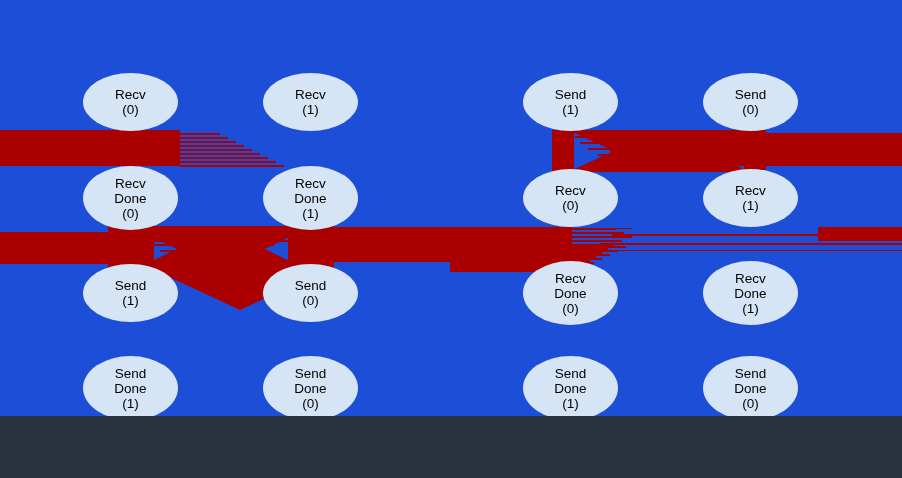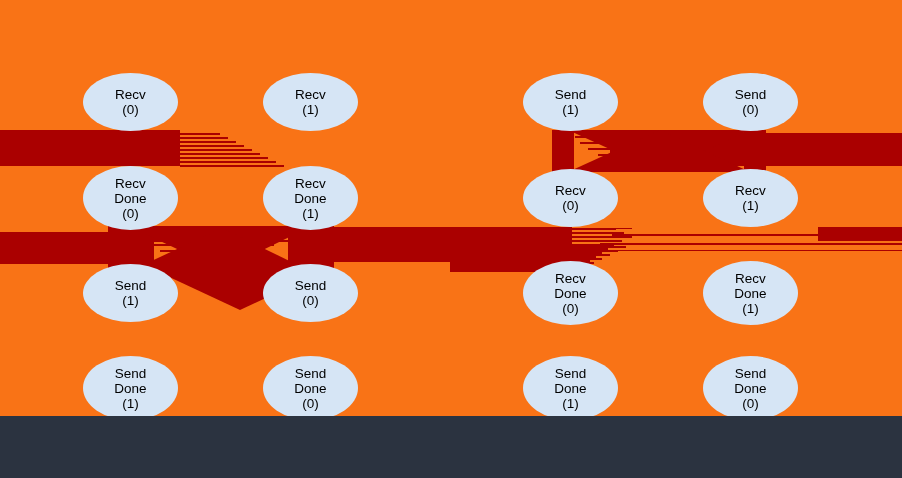--- a/index.html
+++ b/index.html
@@ -1,17 +1,17 @@
 <!DOCTYPE html>
 <html><head>
 <meta charset="utf-8">
 <style>
   html,body{margin:0;padding:0;background:#000;}
   body{width:902px;height:478px;overflow:hidden;font-family:"Liberation Sans",sans-serif;}
-  #stage{position:relative;width:902px;height:478px;background:#f97316;overflow:hidden;}
+  #stage{position:relative;width:902px;height:478px;background:#1d4ed8;overflow:hidden;}
   #canvas{position:absolute;left:0;top:0;width:902px;height:478px;}
   .bottombar{position:absolute;left:0;top:416px;width:902px;height:62px;background:#2b3340;}
   .node{position:absolute;display:flex;align-items:center;justify-content:center;
         border-radius:50%;background:#d6e5f5;color:#000;font-size:13.5px;line-height:15px;
         text-align:center;box-sizing:border-box;}
   .node span{display:block;pointer-events:none;}
   .nlbl{white-space:pre-line;}
 </style>
 </head>
 <body>

